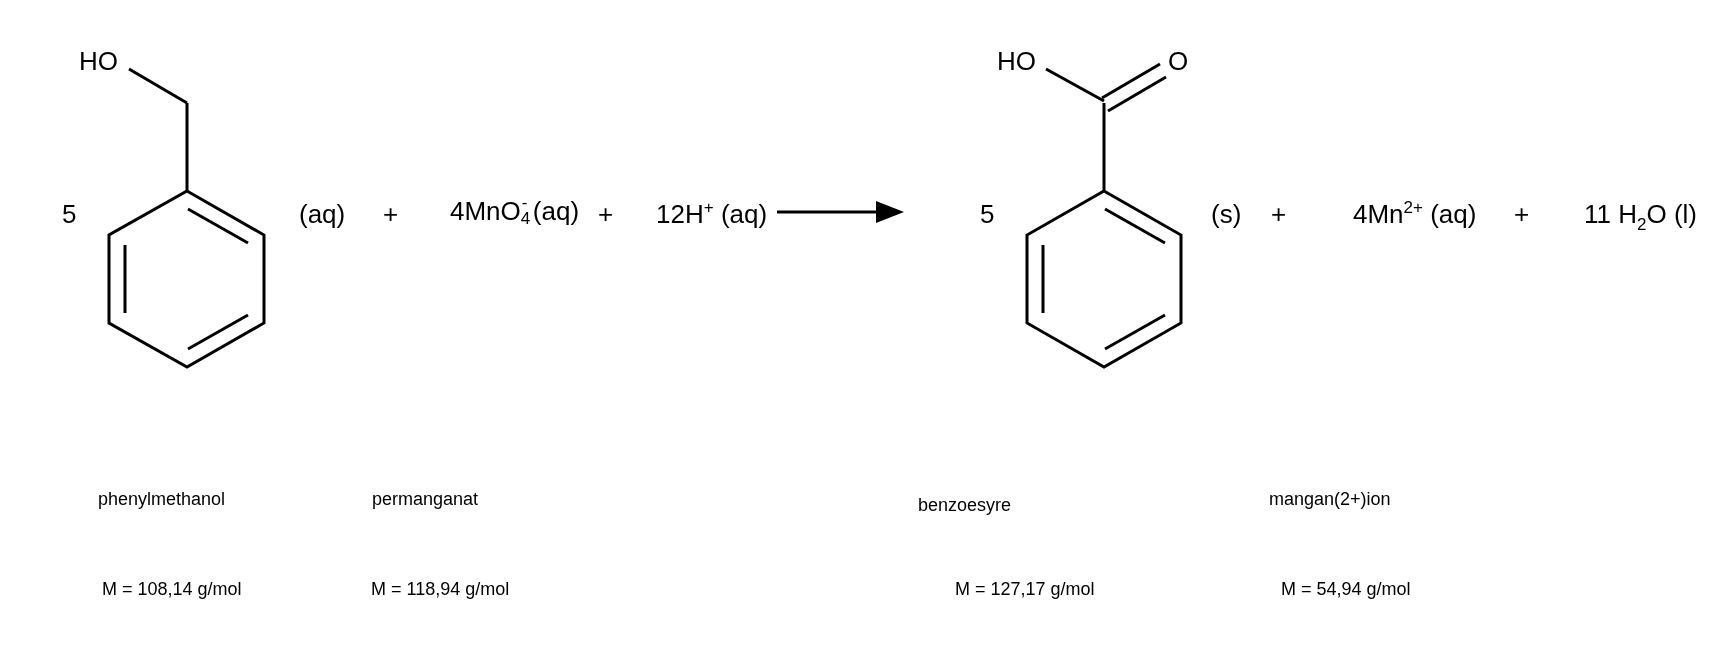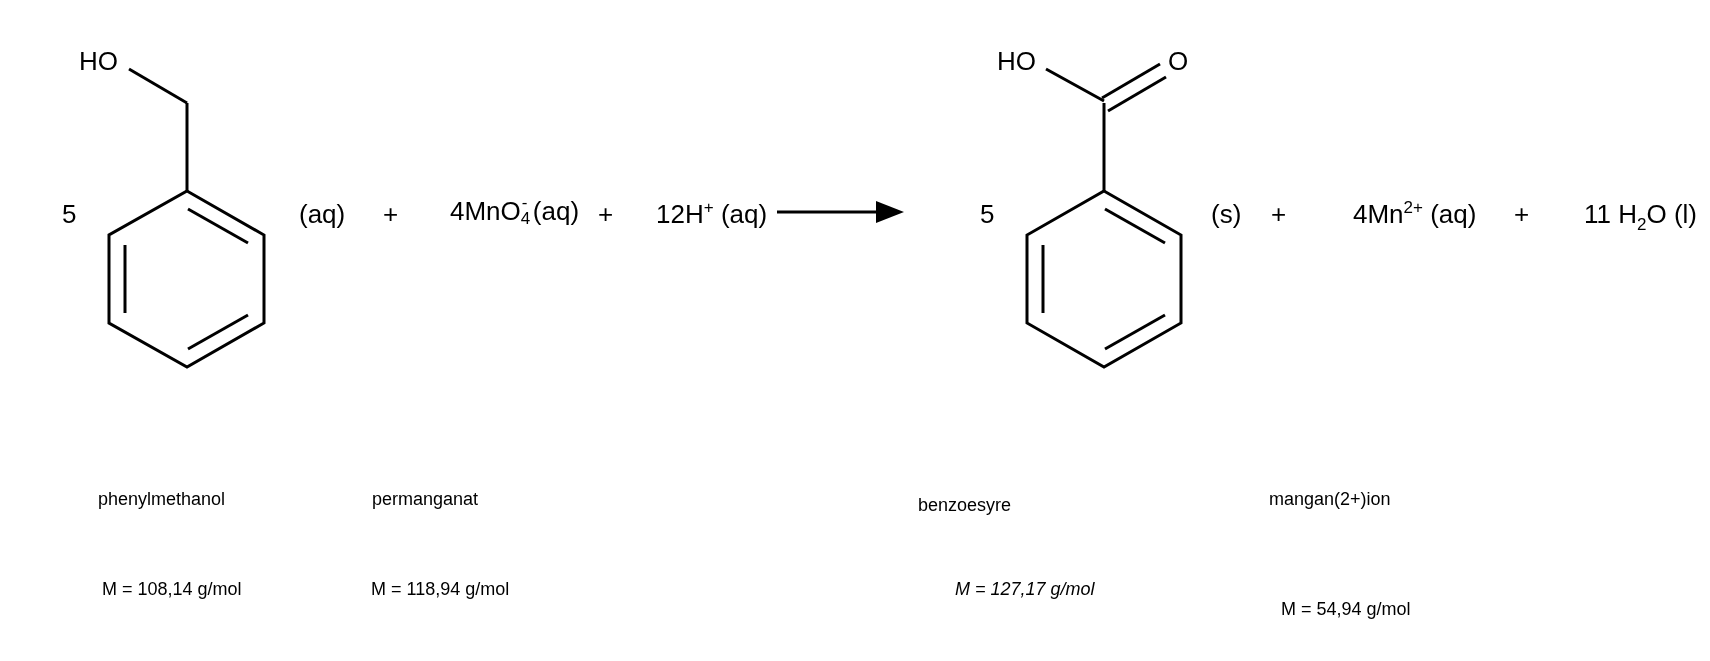--- a/index.html
+++ b/index.html
@@ -82,14 +82,14 @@
   <span>11 H</span><span class="sub">2</span><span>O (l)</span>
 </div>
 
 <div class="lbl" style="left:98px; top:490px;">phenylmethanol</div>
 <div class="lbl" style="left:372px; top:490px;">permanganat</div>
 <div class="lbl" style="left:918px; top:490px;margin-top:6px;">benzoesyre</div>
 <div class="lbl" style="left:1269px; top:490px;">mangan(2+)ion</div>
 
 <div class="lbl" style="left:82px; top:580px;margin-left:20px;">M = 108,14 g/mol</div>
 <div class="lbl" style="left:371px; top:580px;">M = 118,94 g/mol</div>
-<div class="lbl" style="left:955px; top:580px;font-style:italic;">M = 127,17 g/mol</div>
-<div class="lbl" style="left:1281px; top:580px;margin-top:20px;">M = 54,94 g/mol</div>
+<div class="lbl" style="left:955px; top:580px;">M = 127,17 g/mol</div>
+<div class="lbl" style="left:1281px; top:580px;">M = 54,94 g/mol</div>
 
 </body></html>

